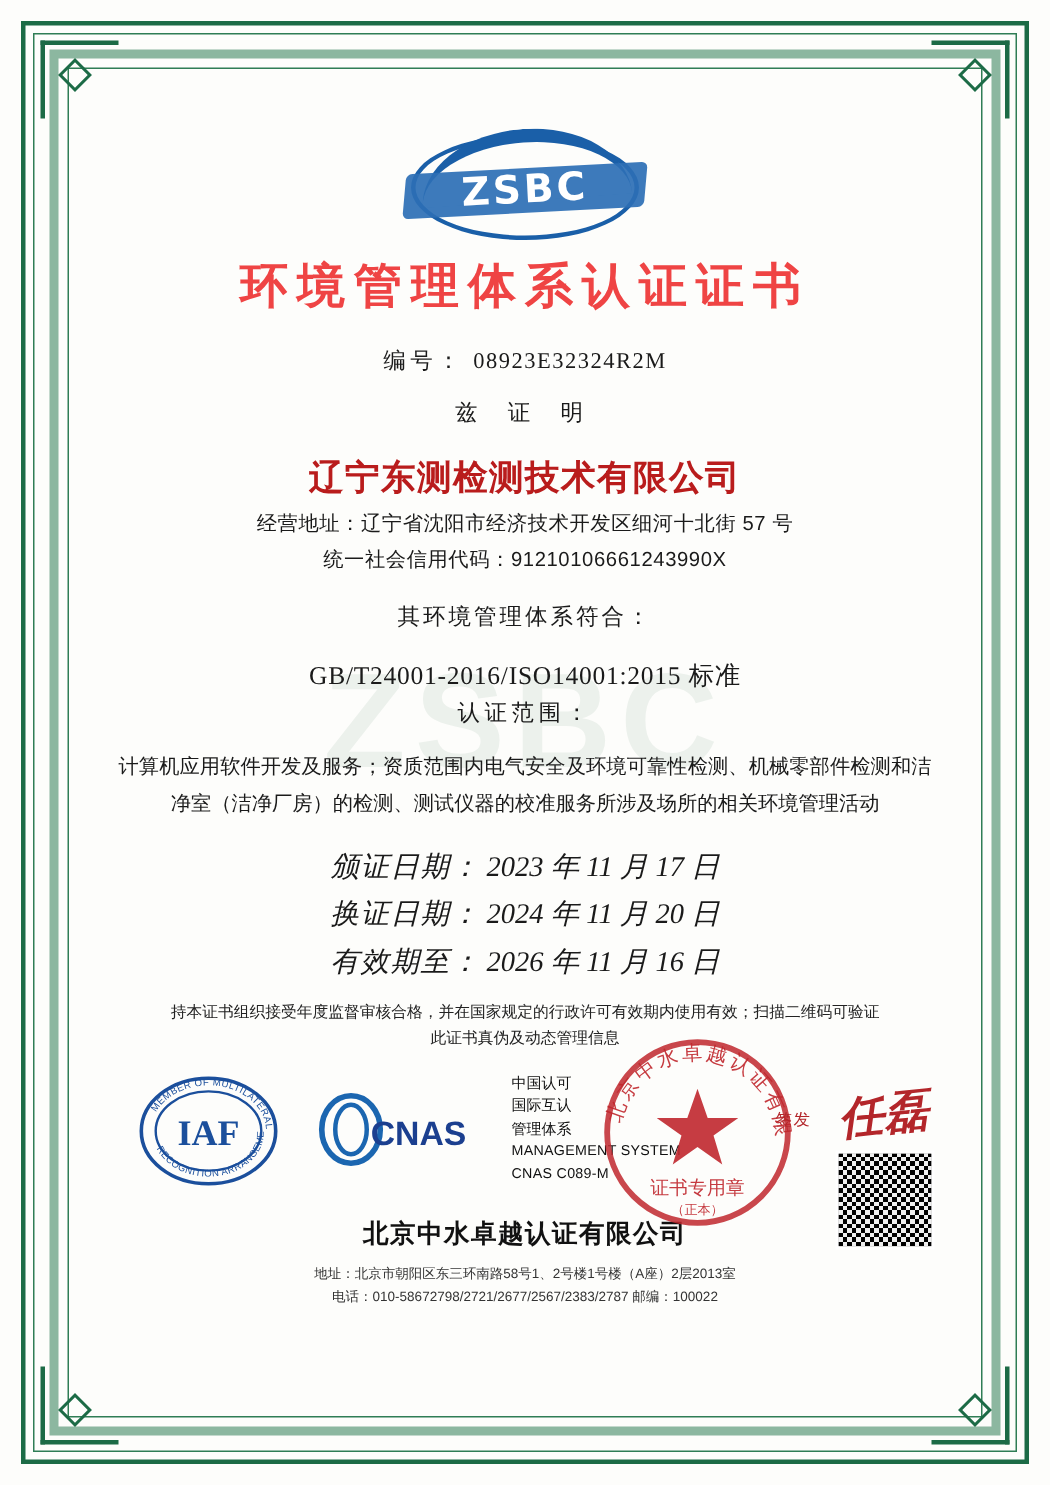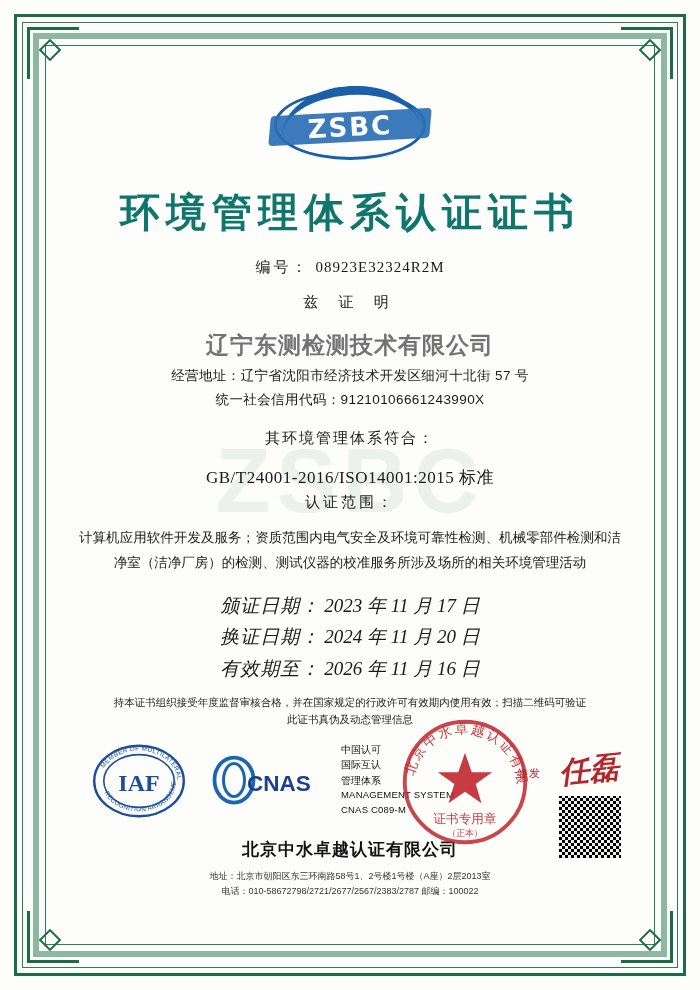--- a/index.html
+++ b/index.html
@@ -98,25 +98,24 @@
     align-items: center;
     justify-content: center;
   }
   .logo {
     position: relative;
     width: 160px;
     height: 84px;
   }
 
   .cert-title {
-    margin-top: 16px;
-    font-size: 40px;
+    font-size: 32px;
     font-weight: bold;
     letter-spacing: 6px;
-    color: #0f766e;
+    color: #ef4444;
     font-family: "DejaVu Sans", "Liberation Sans", sans-serif;
   }
 
   .cert-no {
     margin-top: 18px;
     font-size: 15px;
     letter-spacing: 1px;
   }
   .cert-no .label { letter-spacing: 3px; }
   .cert-no .value {
@@ -129,21 +128,21 @@
     margin-top: 16px;
     font-size: 15px;
     letter-spacing: 8px;
   }
 
   .company {
     margin-top: 18px;
     font-size: 23px;
     font-weight: bold;
     letter-spacing: 1px;
-    color: #737373;
+    color: #b91c1c;
   }
 
   .addr-line {
     margin-top: 6px;
     font-size: 13.5px;
     letter-spacing: 0.4px;
   }
 
   .conform {
     margin-top: 20px;

